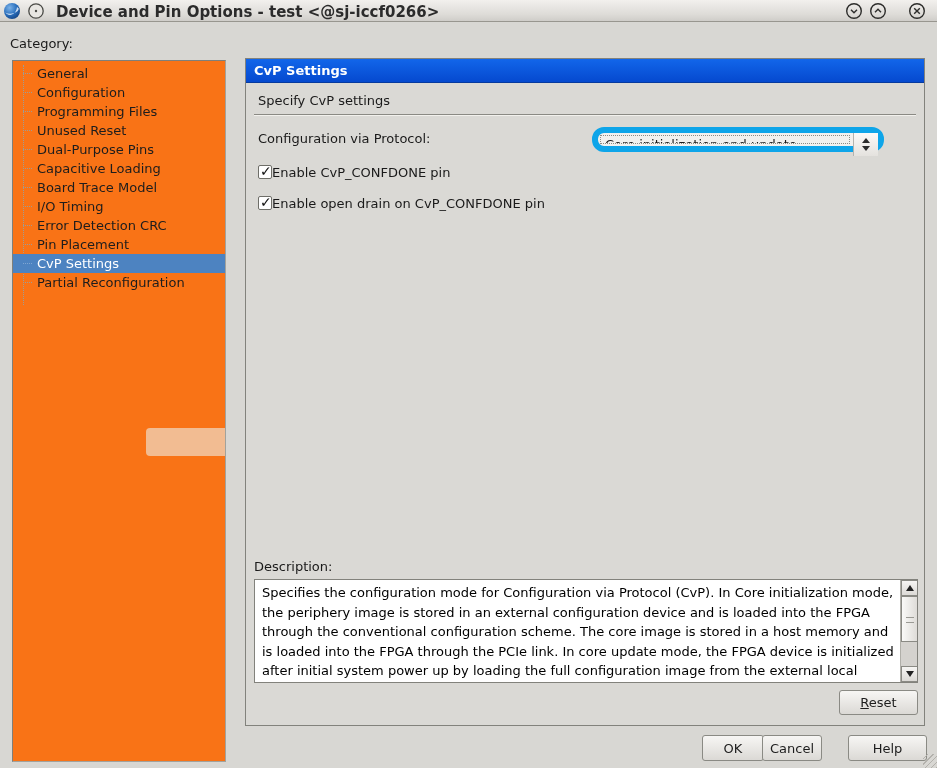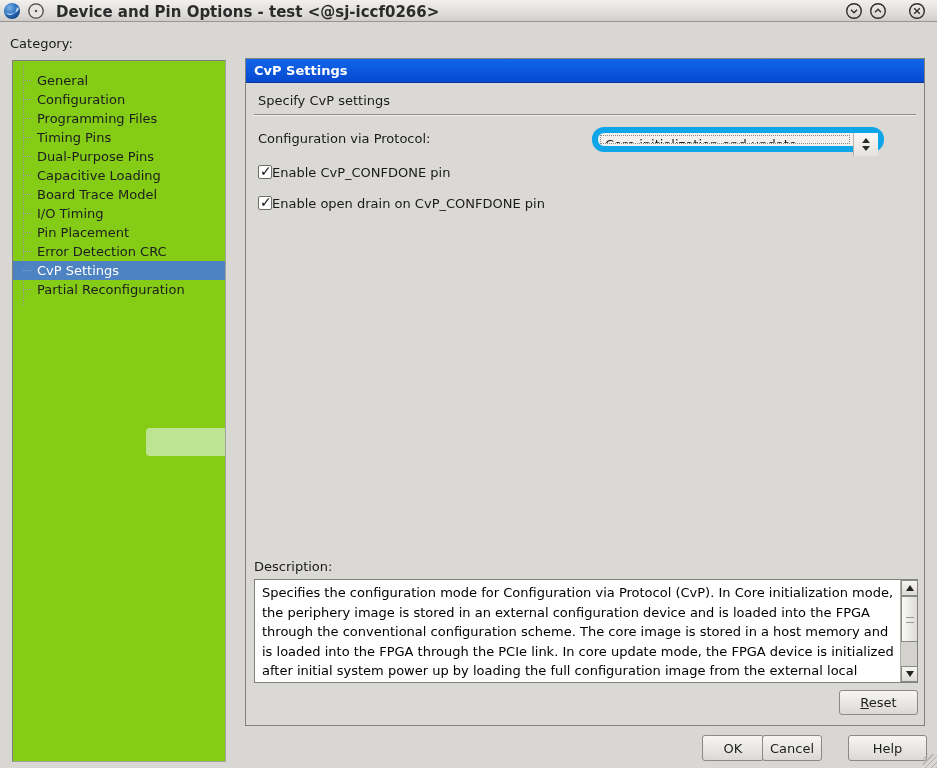--- a/index.html
+++ b/index.html
@@ -18,22 +18,22 @@
   .title-stripes .stripe { height:1px; margin-bottom:2px; }
   .stripe.s1,.stripe.s5 { background:linear-gradient(to right,#9db9d6,#ccdbea 60%,#e4e2de); }
   .stripe.s2,.stripe.s4 { background:linear-gradient(to right,#4c85bd,#a9c4dd 70%,#e4e2de); }
   .stripe.s3 { background:linear-gradient(to right,#2f6cab,#8db1d2 75%,#e4e2de); }
   .winbtn { position:absolute; top:2px; width:18px; height:18px; cursor:default; }
   .winbtn.down { left:845px; } .winbtn.up { left:869px; } .winbtn.close { left:908px; }
 
   
   .category-label { position:absolute; left:10px; top:36px; font-size:13px; color:#1a1a1a; }
   .tree { position:absolute; left:12px; top:60px; width:214px; height:702px;
-    background:#84cc16; border:1px solid #7f7f7a; border-right-color:#a2a29c; border-bottom-color:#a2a29c;
-    padding-top:10px; overflow:hidden; }
+    background:#f97316; border:1px solid #7f7f7a; border-right-color:#a2a29c; border-bottom-color:#a2a29c;
+    padding-top:3px; overflow:hidden; }
   .tree-vline { position:absolute; left:10px; top:4px; height:240px; width:0;
     border-left:1px dotted #9c9c96; }
   .tree-item { position:relative; height:19px; line-height:19px; padding-left:24px; white-space:nowrap; color:#1d1d1d; }
   .tree-item::before { content:""; position:absolute; left:10px; top:9px; width:9px; height:0;
     border-top:1px dotted #9c9c96; }
   .tree-item.selected { background:#4d83c1; color:#ffffff; }
   .tree-item.selected::before { border-top-color:#7fa6d2; }
   .ghost-artifact { position:absolute; left:133px; top:367px; width:86px; height:28px;
     background:rgba(236,247,250,0.55); border-radius:4px; pointer-events:none; }
 
@@ -143,27 +143,27 @@
       </svg>
     </span>
   </div>
 
   <div class="category-label">Category:</div>
   <div class="tree">
     <div class="tree-vline"></div>
     <div class="tree-item">General</div>
     <div class="tree-item">Configuration</div>
     <div class="tree-item">Programming Files</div>
-    <div class="tree-item">Timing Pins</div>
+    <div class="tree-item">Unused Reset</div>
     <div class="tree-item">Dual-Purpose Pins</div>
     <div class="tree-item">Capacitive Loading</div>
     <div class="tree-item">Board Trace Model</div>
     <div class="tree-item">I/O Timing</div>
+    <div class="tree-item">Error Detection CRC</div>
     <div class="tree-item">Pin Placement</div>
-    <div class="tree-item">Error Detection CRC</div>
     <div class="tree-item selected">CvP Settings</div>
     <div class="tree-item">Partial Reconfiguration</div>
     <div class="ghost-artifact"></div>
   </div>
 
   <div class="panel">
     <div class="panel-header">CvP Settings</div>
     <div class="panel-subtitle">Specify CvP settings</div>
     <div class="panel-sep"></div>
 

